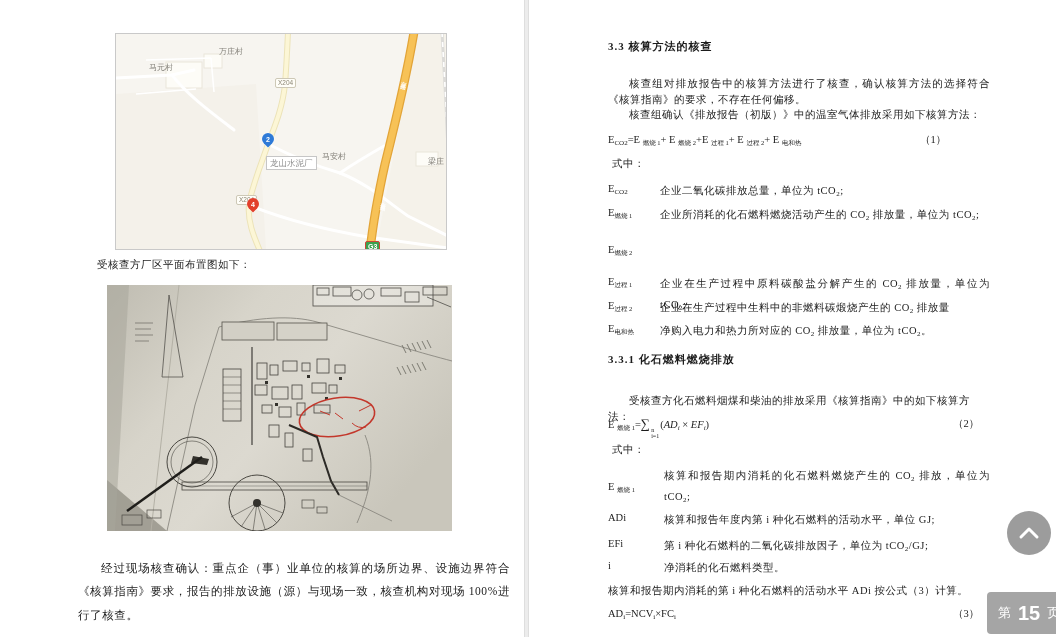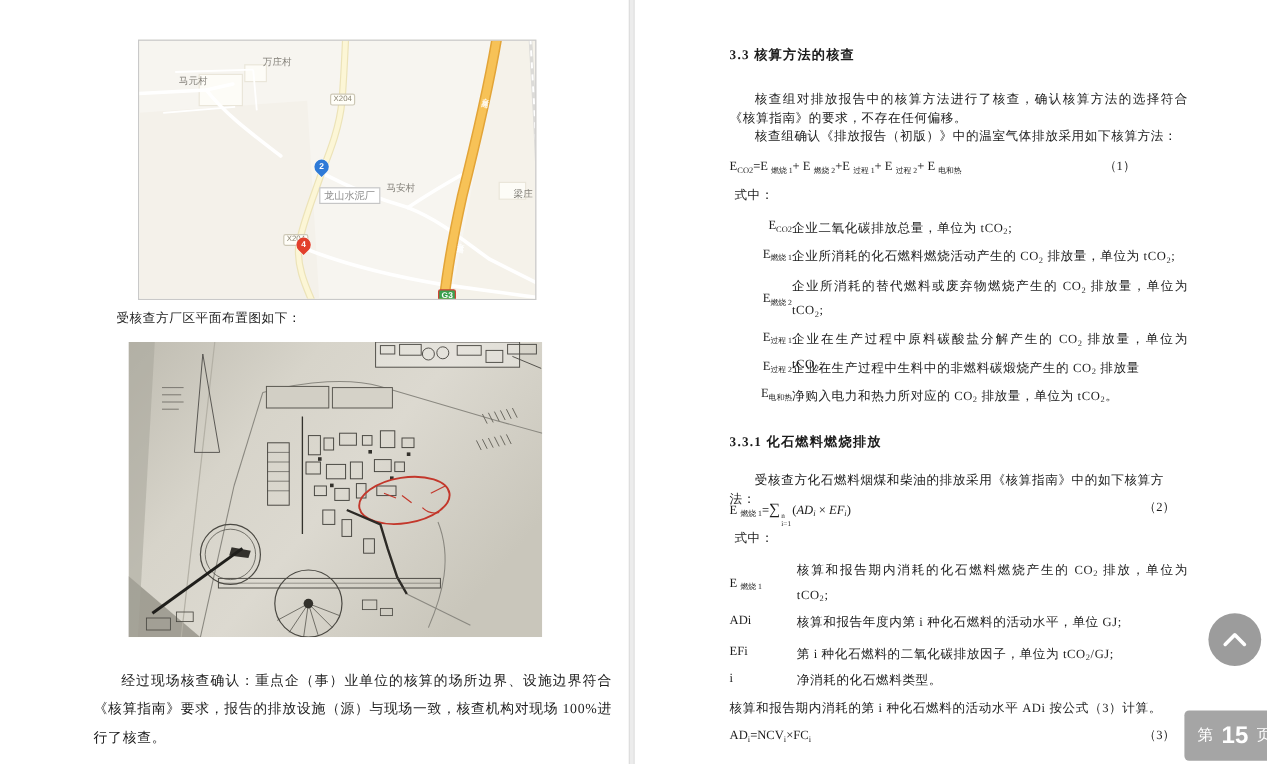--- a/index.html
+++ b/index.html
@@ -50,21 +50,21 @@
   .fnum-a{left:312px;}
   .fnum-b{left:345px;}
   sub.cn{font-size:6.5px;vertical-align:-2px;letter-spacing:0;}
   sub.lat{font-size:7px;vertical-align:-2px;letter-spacing:0;}
   .rp sub, .defrow sub{line-height:0;}
   .deftext sub, .just sub, .plain sub{font-size:7px;vertical-align:-2px;}
   .it{font-style:italic;}
   .sig{font-size:13px;}
   .lims{display:inline-flex;flex-direction:column;vertical-align:-4px;font-size:6px;line-height:6px;margin:0 1px;text-align:left;}
   .defrow{position:absolute;left:79px;width:382px;display:flex;font-size:10.5px;letter-spacing:0.5px;line-height:16px;}
-  .defrow .term{flex:none;width:52px;letter-spacing:0;text-align:right;}
+  .defrow .term{flex:none;width:52px;letter-spacing:0;}
   .defrow .term2{flex:none;width:56px;letter-spacing:0;}
   .defrow .deftext{flex:1;text-align:justify;line-height:20.5px;}
   .defrow.mid{align-items:center;}
 
   
   .scroll-top{position:absolute;left:1007px;top:511px;width:44px;height:44px;border-radius:50%;
     background:#9c9c9c;border:none;padding:0;cursor:pointer;}
   .page-badge{position:absolute;left:987px;top:592px;width:86px;height:42px;background:#a5a5a5;border-radius:4px;
     display:flex;align-items:center;padding-left:11px;gap:7px;color:#fff;font-family:"Liberation Sans",sans-serif;}
   .page-badge .pfx{font-size:13px;}
@@ -273,36 +273,35 @@
   <div class="defrow" style="top:181px;">
     <span class="term"><span>E</span><sub class="lat">CO2</sub></span>
     <span class="deftext">企业二氧化碳排放总量，单位为 tCO<sub>2</sub>;</span>
   </div>
   <div class="defrow" style="top:205px;">
     <span class="term"><span>E</span><sub class="cn">燃烧 1</sub></span>
     <span class="deftext">企业所消耗的化石燃料燃烧活动产生的 CO<sub>2</sub> 排放量，单位为 tCO<sub>2</sub>;</span>
   </div>
   <div class="defrow mid" style="top:229px;height:42px;">
     <span class="term"><span>E</span><sub class="cn">燃烧 2</sub></span>
-    <span class="deftext">企业所消耗的替代燃料或废弃物燃烧产生的 CO<sub>2</sub> 排放量，单位为 tCO<sub>2</sub>;</span>
   </div>
   <div class="defrow" style="top:274px;">
     <span class="term"><span>E</span><sub class="cn">过程 1</sub></span>
     <span class="deftext">企业在生产过程中原料碳酸盐分解产生的 CO<sub>2</sub> 排放量，单位为 tCO<sub>2</sub>;</span>
   </div>
   <div class="defrow" style="top:298px;">
     <span class="term"><span>E</span><sub class="cn">过程 2</sub></span>
     <span class="deftext">企业在生产过程中生料中的非燃料碳煅烧产生的 CO<sub>2</sub> 排放量</span>
   </div>
   <div class="defrow" style="top:321px;">
     <span class="term"><span>E</span><sub class="cn">电和热</sub></span>
     <span class="deftext">净购入电力和热力所对应的 CO<sub>2</sub> 排放量，单位为 tCO<sub>2</sub>。</span>
   </div>
 
-  <div class="rp heading" style="top:362px;">3.3.1  化石燃料燃烧排放</div>
+  <div class="rp heading" style="top:352px;">3.3.1  化石燃料燃烧排放</div>
   <div class="rp ind plain" style="top:393px;">受核查方化石燃料烟煤和柴油的排放采用《核算指南》中的如下核算方法：</div>
 
   <div class="rp formula" style="top:416px;">
     <span>E </span><sub class="cn">燃烧 1</sub><span>=</span><span class="sig">∑</span><span class="lims">
         <span>n</span>
         <span>i=1</span>
       </span><span>(</span><span class="it">AD</span><sub class="lat it">i</sub><span> × </span><span class="it">EF</span><sub class="lat it">i</sub><span>)</span>
     <span class="fnum fnum-b">（2）</span>
   </div>
 

